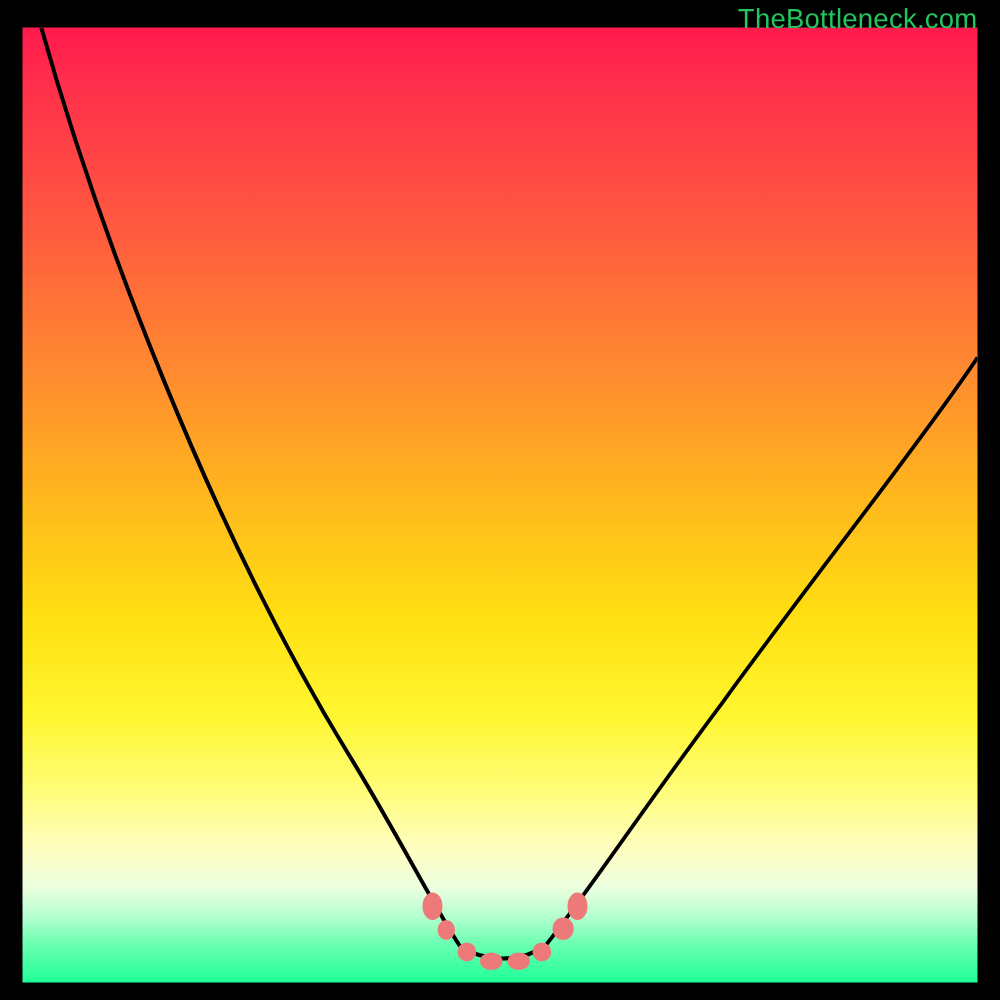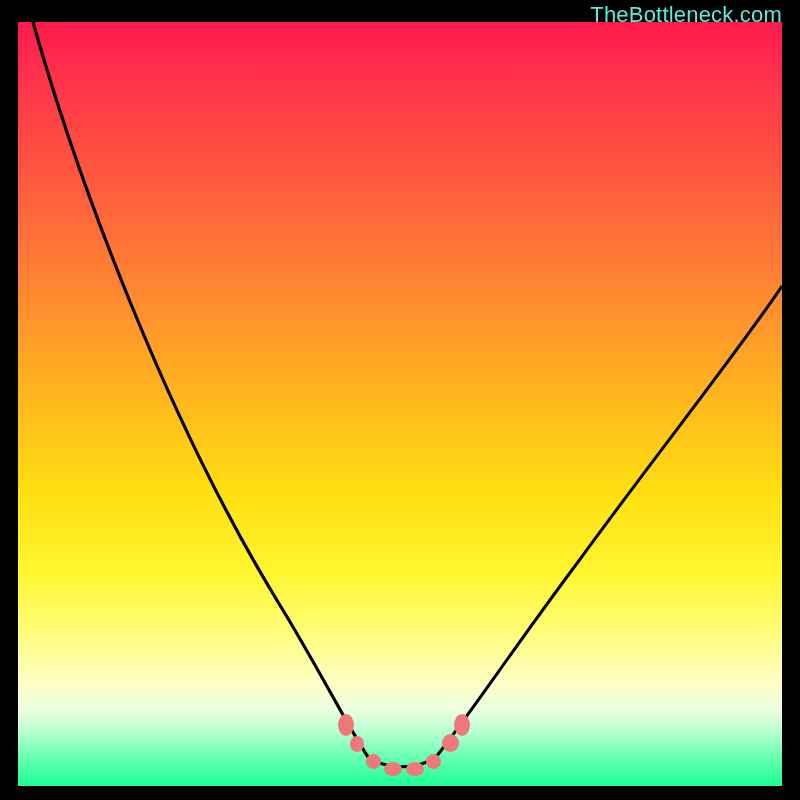--- a/index.html
+++ b/index.html
@@ -31,21 +31,21 @@
       #ecffdf 90%,
       #b6ffcf 93%,
       #6bffb2 96%,
       #1fff98 100%
     );
   }
   .watermark {
     position: absolute;
     top: 2px;
     right: 18px;
-    color: #5eead4;
+    color: #22c55e;
     font-size: 22px;
     letter-spacing: 0.2px;
     font-weight: 500;
     z-index: 20;
   }
   svg.curve {
     position: absolute;
     left: 0;
     top: 0;
     width: 764px;

